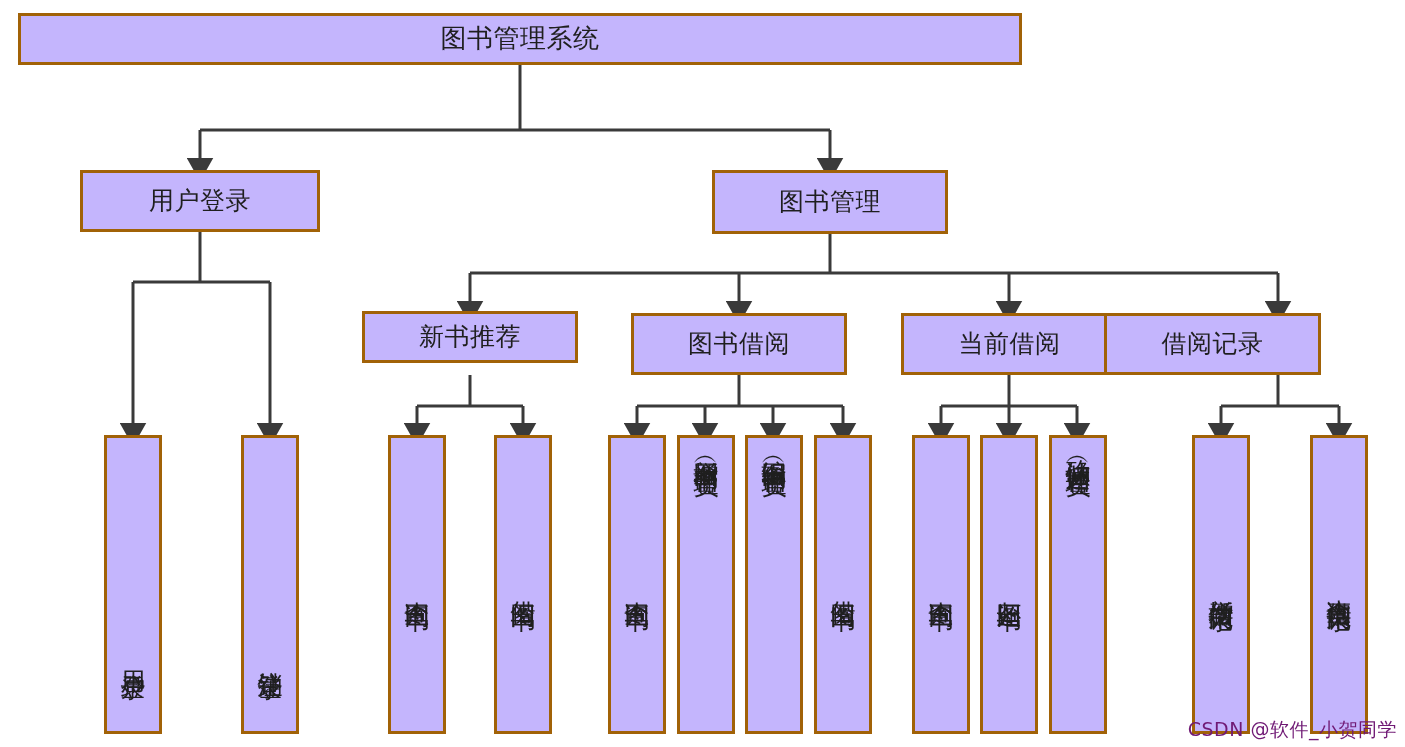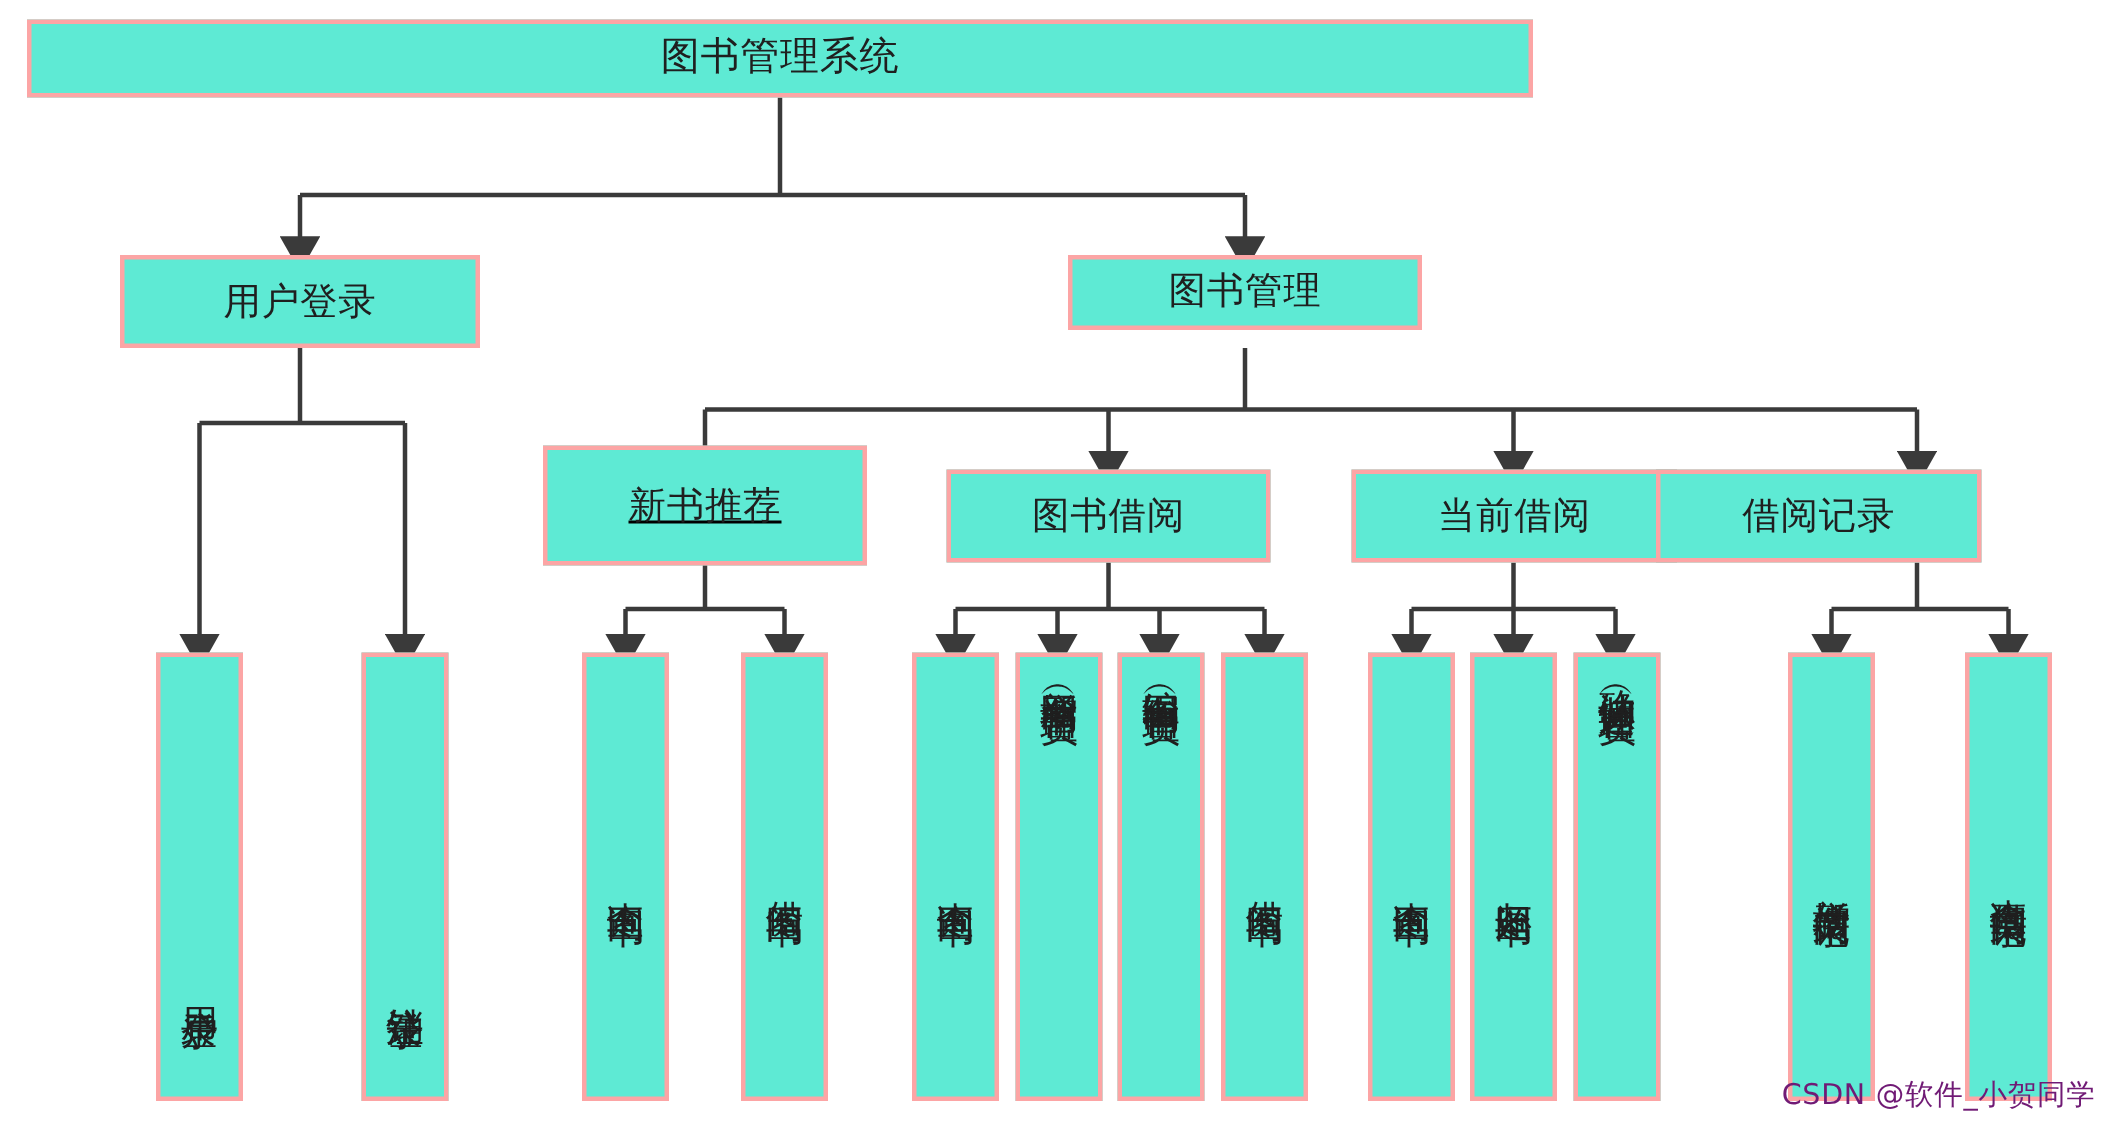--- a/index.html
+++ b/index.html
@@ -22,22 +22,22 @@
     position: absolute;
     left: 0;
     top: 0;
     width: 1405px;
     height: 747px;
     pointer-events: none;
   }
   .node {
     position: absolute;
     box-sizing: border-box;
-    background: #5eead4;
-    border: 3px solid #fca5a5;
+    background: #c4b5fd;
+    border: 3px solid #a16207;
     display: flex;
     align-items: center;
     justify-content: center;
     z-index: 2;
   }
   .node .node-label {
     color: #1f1f1f;
     line-height: 1.06;
     white-space: pre;
     text-align: center;
@@ -135,25 +135,25 @@
     </g>
   </svg>
 
   <div class="node horiz root" style="left:18px; top:13px; width:1004px; height:52px;">
     <span class="node-label">图书管理系统</span>
   </div>
 
   <div class="node horiz" style="left:80px; top:170px; width:240px; height:62px;">
     <span class="node-label">用户登录</span>
   </div>
-  <div class="node horiz" style="left:712px; top:170px; width:236px; height:50px;font-family:Liberation Serif, serif;">
+  <div class="node horiz" style="left:712px; top:170px; width:236px; height:64px;">
     <span class="node-label">图书管理</span>
   </div>
 
-  <div class="node horiz" style="left:362px; top:297px; width:216px; height:80px;text-decoration:underline;">
+  <div class="node horiz" style="left:362px; top:311px; width:216px; height:52px;">
     <span class="node-label">新书推荐</span>
   </div>
   <div class="node horiz" style="left:901px; top:313px; width:217px; height:62px;">
     <span class="node-label">当前借阅</span>
   </div>
   <div class="node horiz" style="left:631px; top:313px; width:216px; height:62px;">
     <span class="node-label">图书借阅</span>
   </div>
   <div class="node horiz" style="left:1104px; top:313px; width:217px; height:62px;">
     <span class="node-label">借阅记录</span>

